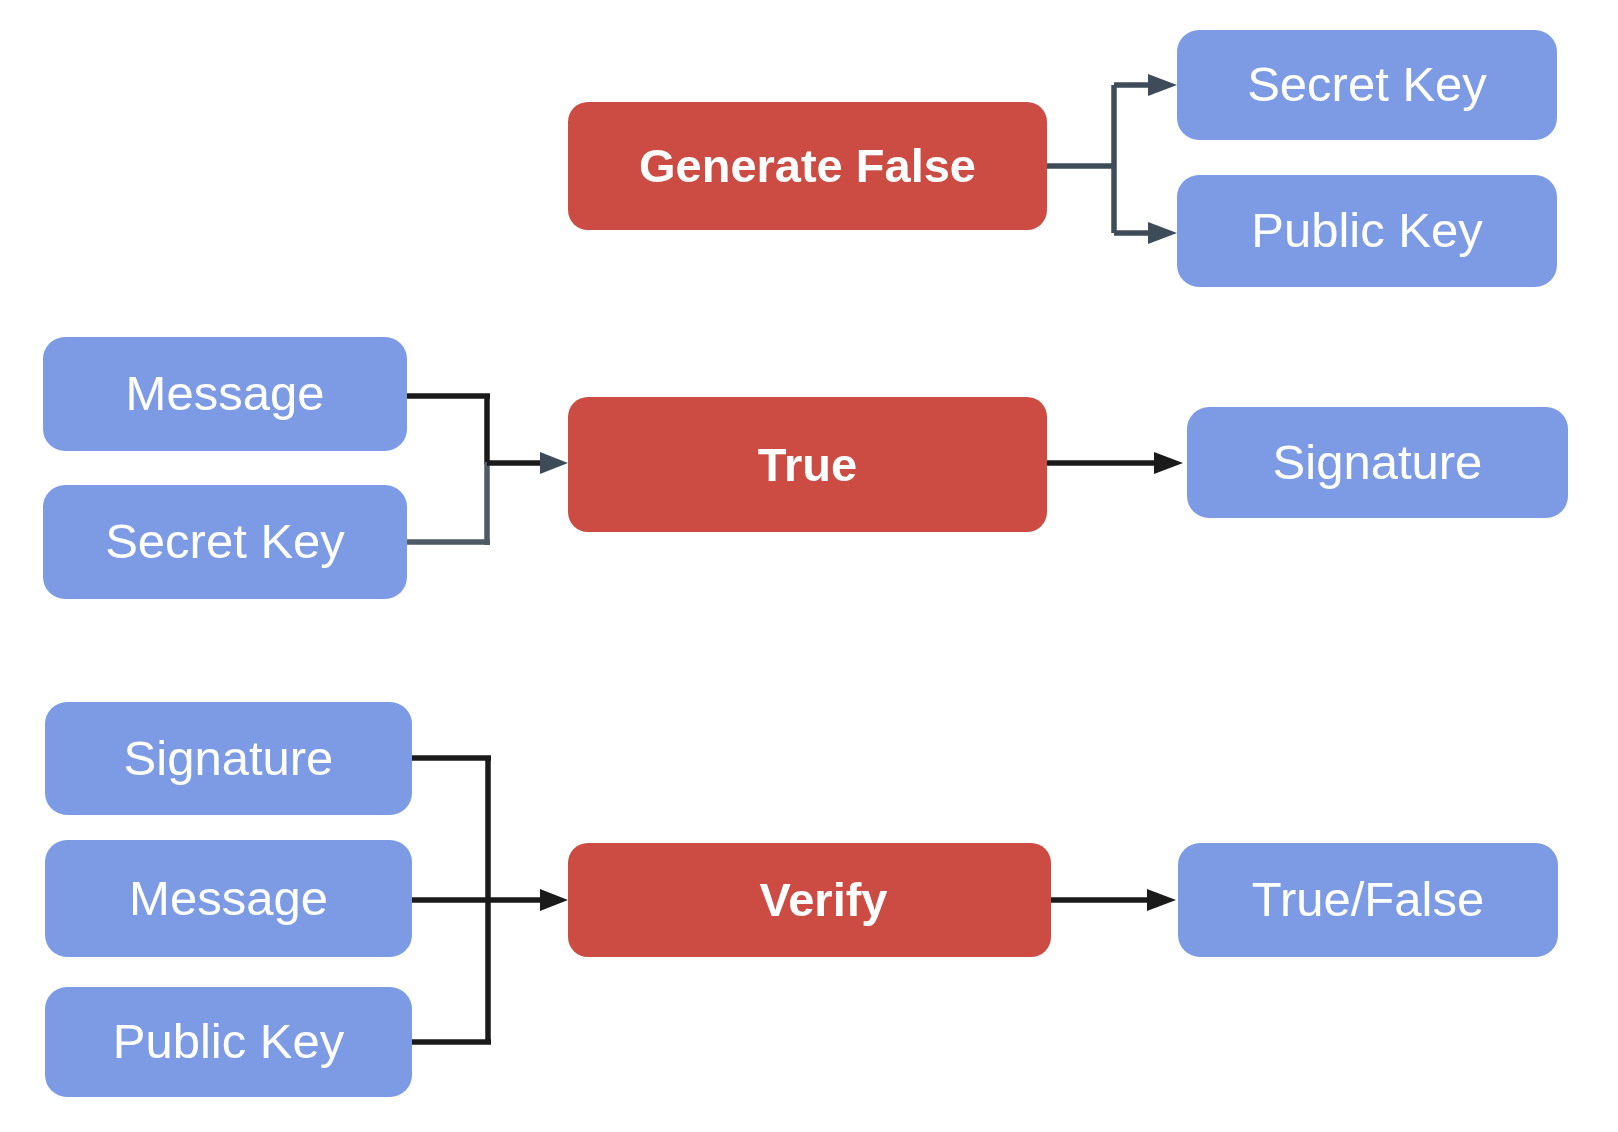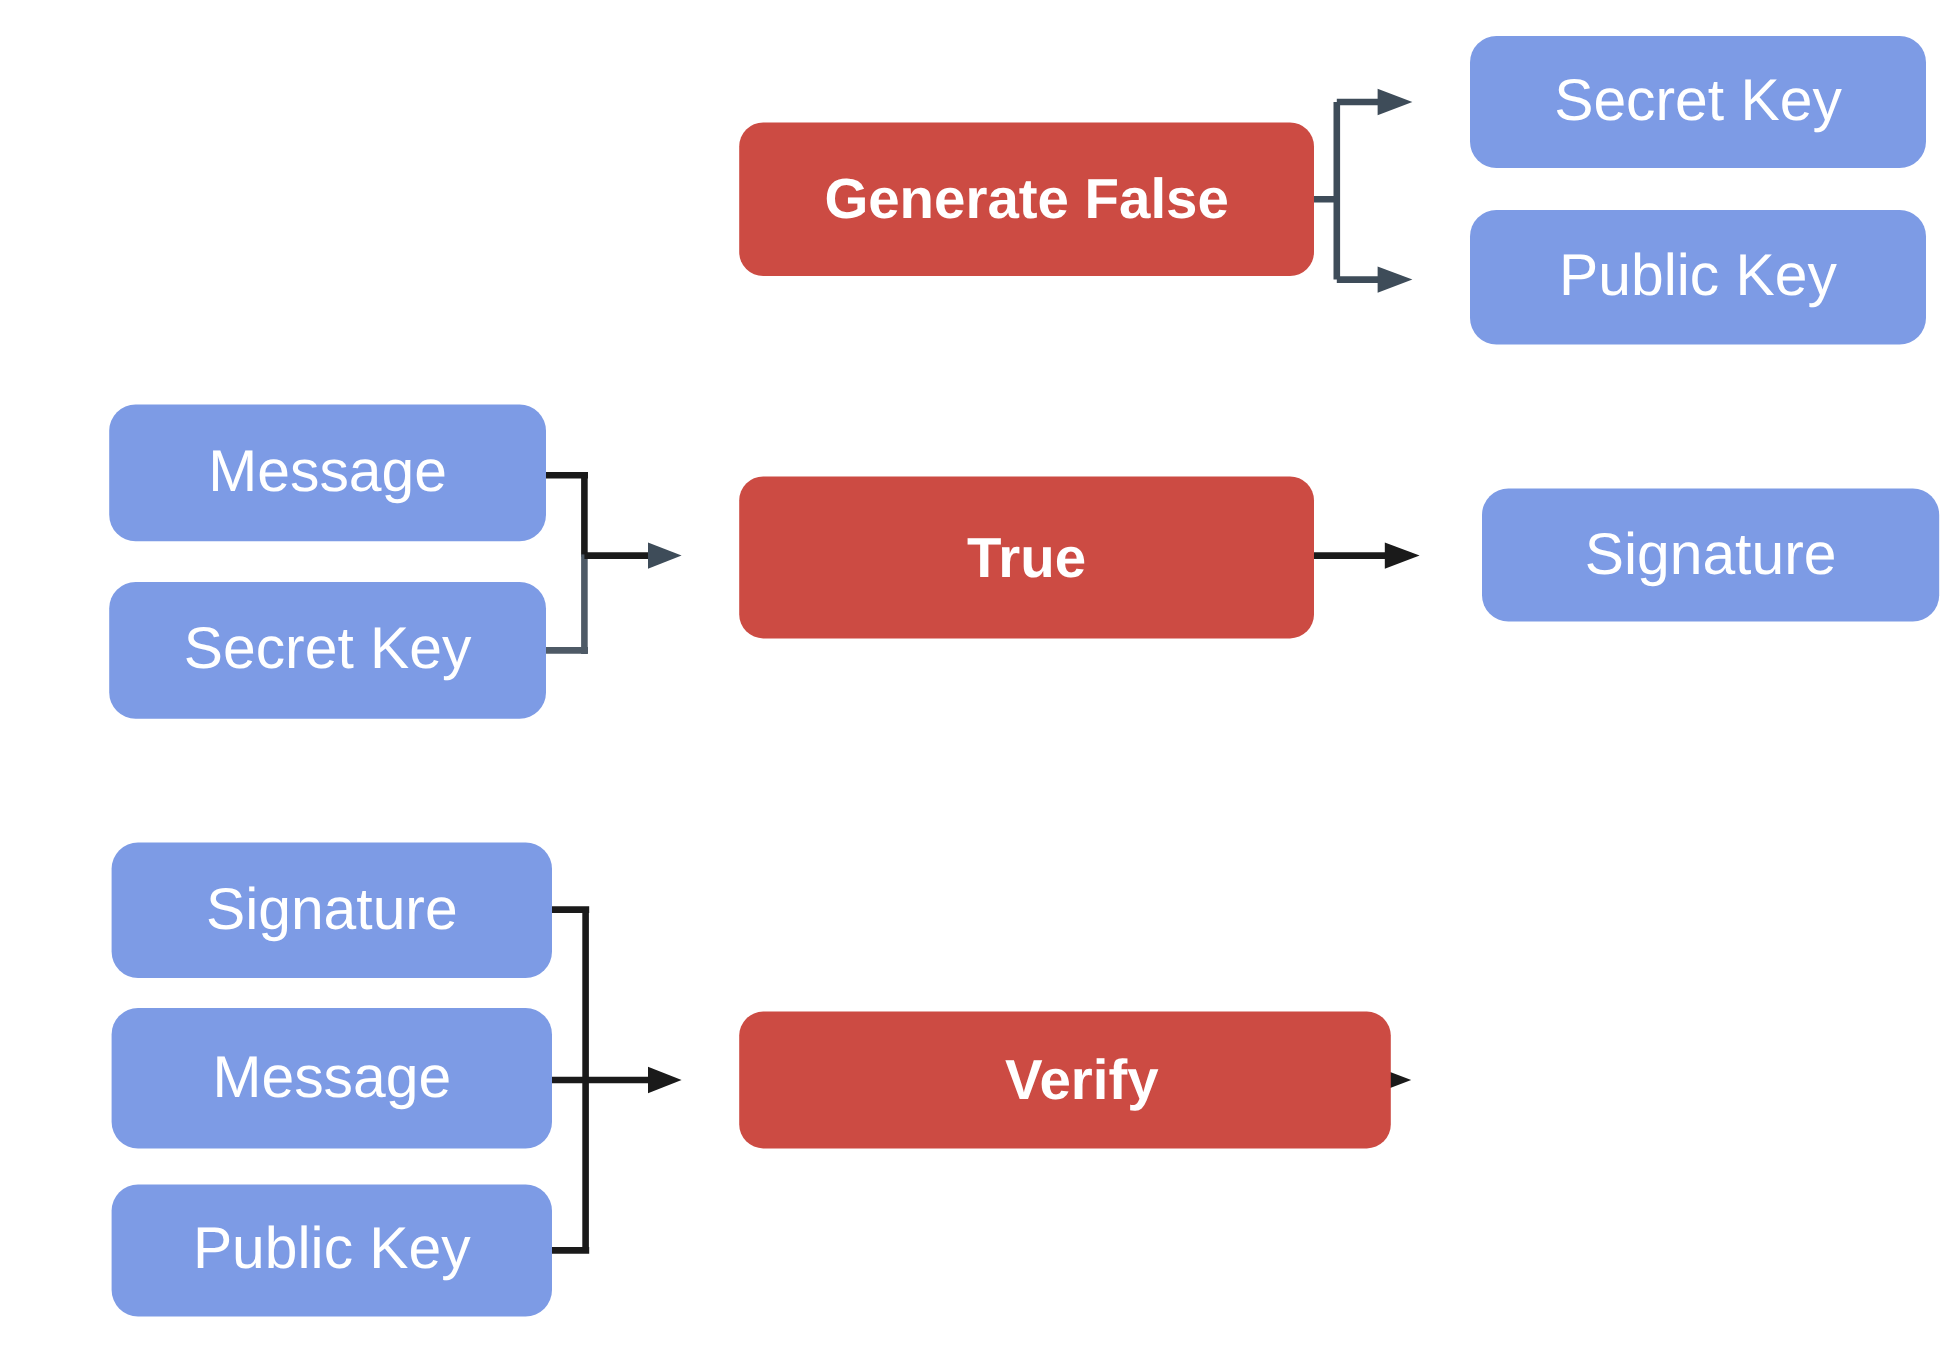--- a/index.html
+++ b/index.html
@@ -39,21 +39,20 @@
   .head-slate { fill: var(--connector-slate); stroke: none; }
   .head-black { fill: var(--connector-black); stroke: none; }
   .node {
     position: absolute;
     display: flex;
     align-items: center;
     justify-content: center;
     color: var(--label-color);
     text-align: center;
     line-height: 1.1;
-    margin-left: 48px;
   }
   .node.data {
     background: var(--data-fill);
     border-radius: 22px;
     font-size: 49px;
     font-weight: 400;
   }
   .node.process {
     background: var(--process-fill);
     border-radius: 20px;
@@ -118,17 +117,20 @@
 
   <div class="node data" style="left:45px; top:702px; width:367px; height:113px;">
     <span>Signature</span>
   </div>
   <div class="node data" style="left:45px; top:840px; width:367px; height:117px;">
     <span>Message</span>
   </div>
   <div class="node data" style="left:45px; top:987px; width:367px; height:110px;">
     <span>Public Key</span>
   </div>
-  <div class="node process" style="left:568px; top:843px; width:543px; height:114px;padding-left:28px;">
+  <div class="node process" style="left:568px; top:843px; width:483px; height:114px;padding-left:28px;">
     <span>Verify</span>
+  </div>
+  <div class="node data" style="left:1178px; top:843px; width:380px; height:114px;">
+    <span>True/False</span>
   </div>
 
 </div>
 
 </body></html>

